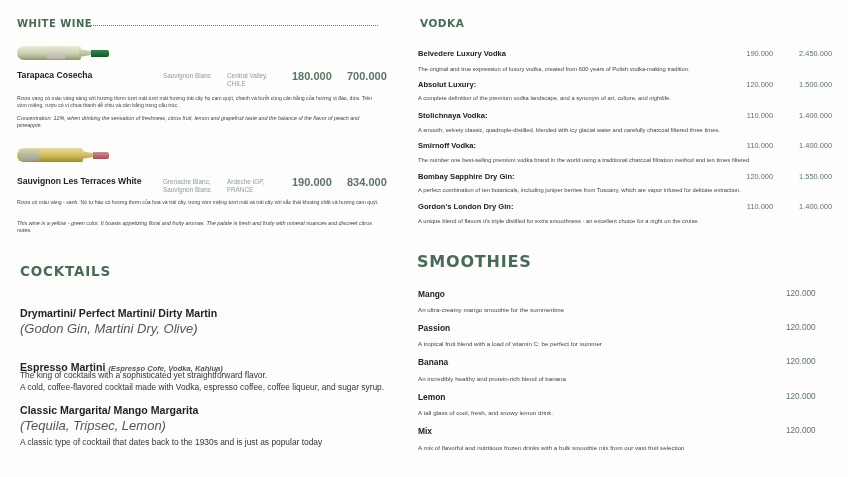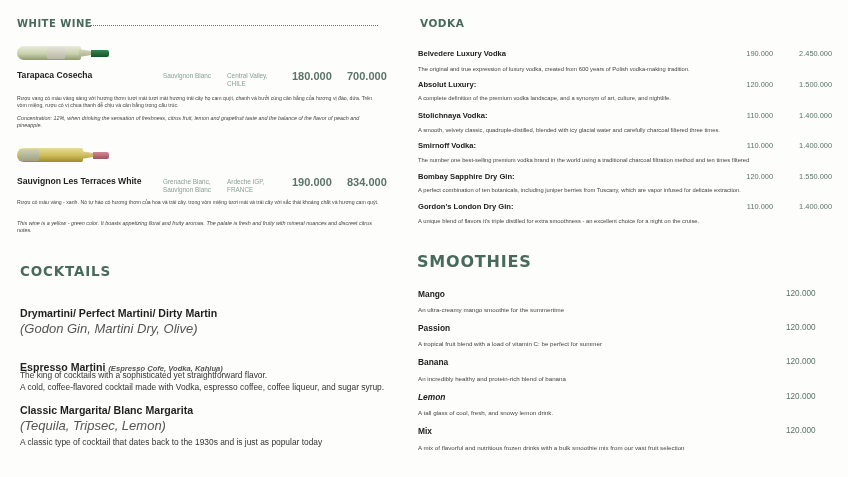--- a/index.html
+++ b/index.html
@@ -127,21 +127,21 @@
 
     <div>
       <div class="ck-name" style="top:361px;">
         <span>Espresso Martini</span>
         <span class="ck-ing">(Espresso Cofe, Vodka, Kahlua)</span>
       </div>
       <div class="ck-desc" style="top:382px;">A cold, coffee-flavored cocktail made with Vodka, espresso coffee, coffee liqueur, and sugar syrup.</div>
     </div>
 
     <div>
-      <div class="ck-name" style="top:404px;">Classic Margarita/ Blanc Margarita</div>
+      <div class="ck-name" style="top:404px;">Classic Margarita/ Mango Margarita</div>
       <div class="ck-ing-line" style="top:418px;">(Tequila, Tripsec, Lemon)</div>
       <div class="ck-desc" style="top:437px;">A classic type of cocktail that dates back to the 1930s and is just as popular today</div>
     </div>
   </div>
 
   <div>
     <div class="sec-head small" style="left:420px; top:17px; font-size:10.5px;">VODKA</div>
 
     <div>
       <div class="r-name" style="top:49px;">Belvedere Luxury Vodka</div>
@@ -201,21 +201,21 @@
       <div class="s-desc" style="top:340px;">A tropical fruit blend with a load of vitamin C: be perfect for summer</div>
     </div>
 
     <div>
       <div class="s-name" style="top:357px;">Banana</div>
       <div class="s-price" style="top:357px;">120.000</div>
       <div class="s-desc" style="top:375px;">An incredibly healthy and protein-rich blend of banana</div>
     </div>
 
     <div>
-      <div class="s-name" style="top:392px;font-style:italic;">Lemon</div>
+      <div class="s-name" style="top:392px;">Lemon</div>
       <div class="s-price" style="top:392px;">120.000</div>
       <div class="s-desc" style="top:409px;">A tall glass of cool, fresh, and snowy lemon drink.</div>
     </div>
 
     <div>
       <div class="s-name" style="top:426px;">Mix</div>
       <div class="s-price" style="top:426px;">120.000</div>
       <div class="s-desc" style="top:444px;">A mix of flavorful and nutritious frozen drinks with a bulk smoothie mix from our vast fruit selection</div>
     </div>
   </div>

